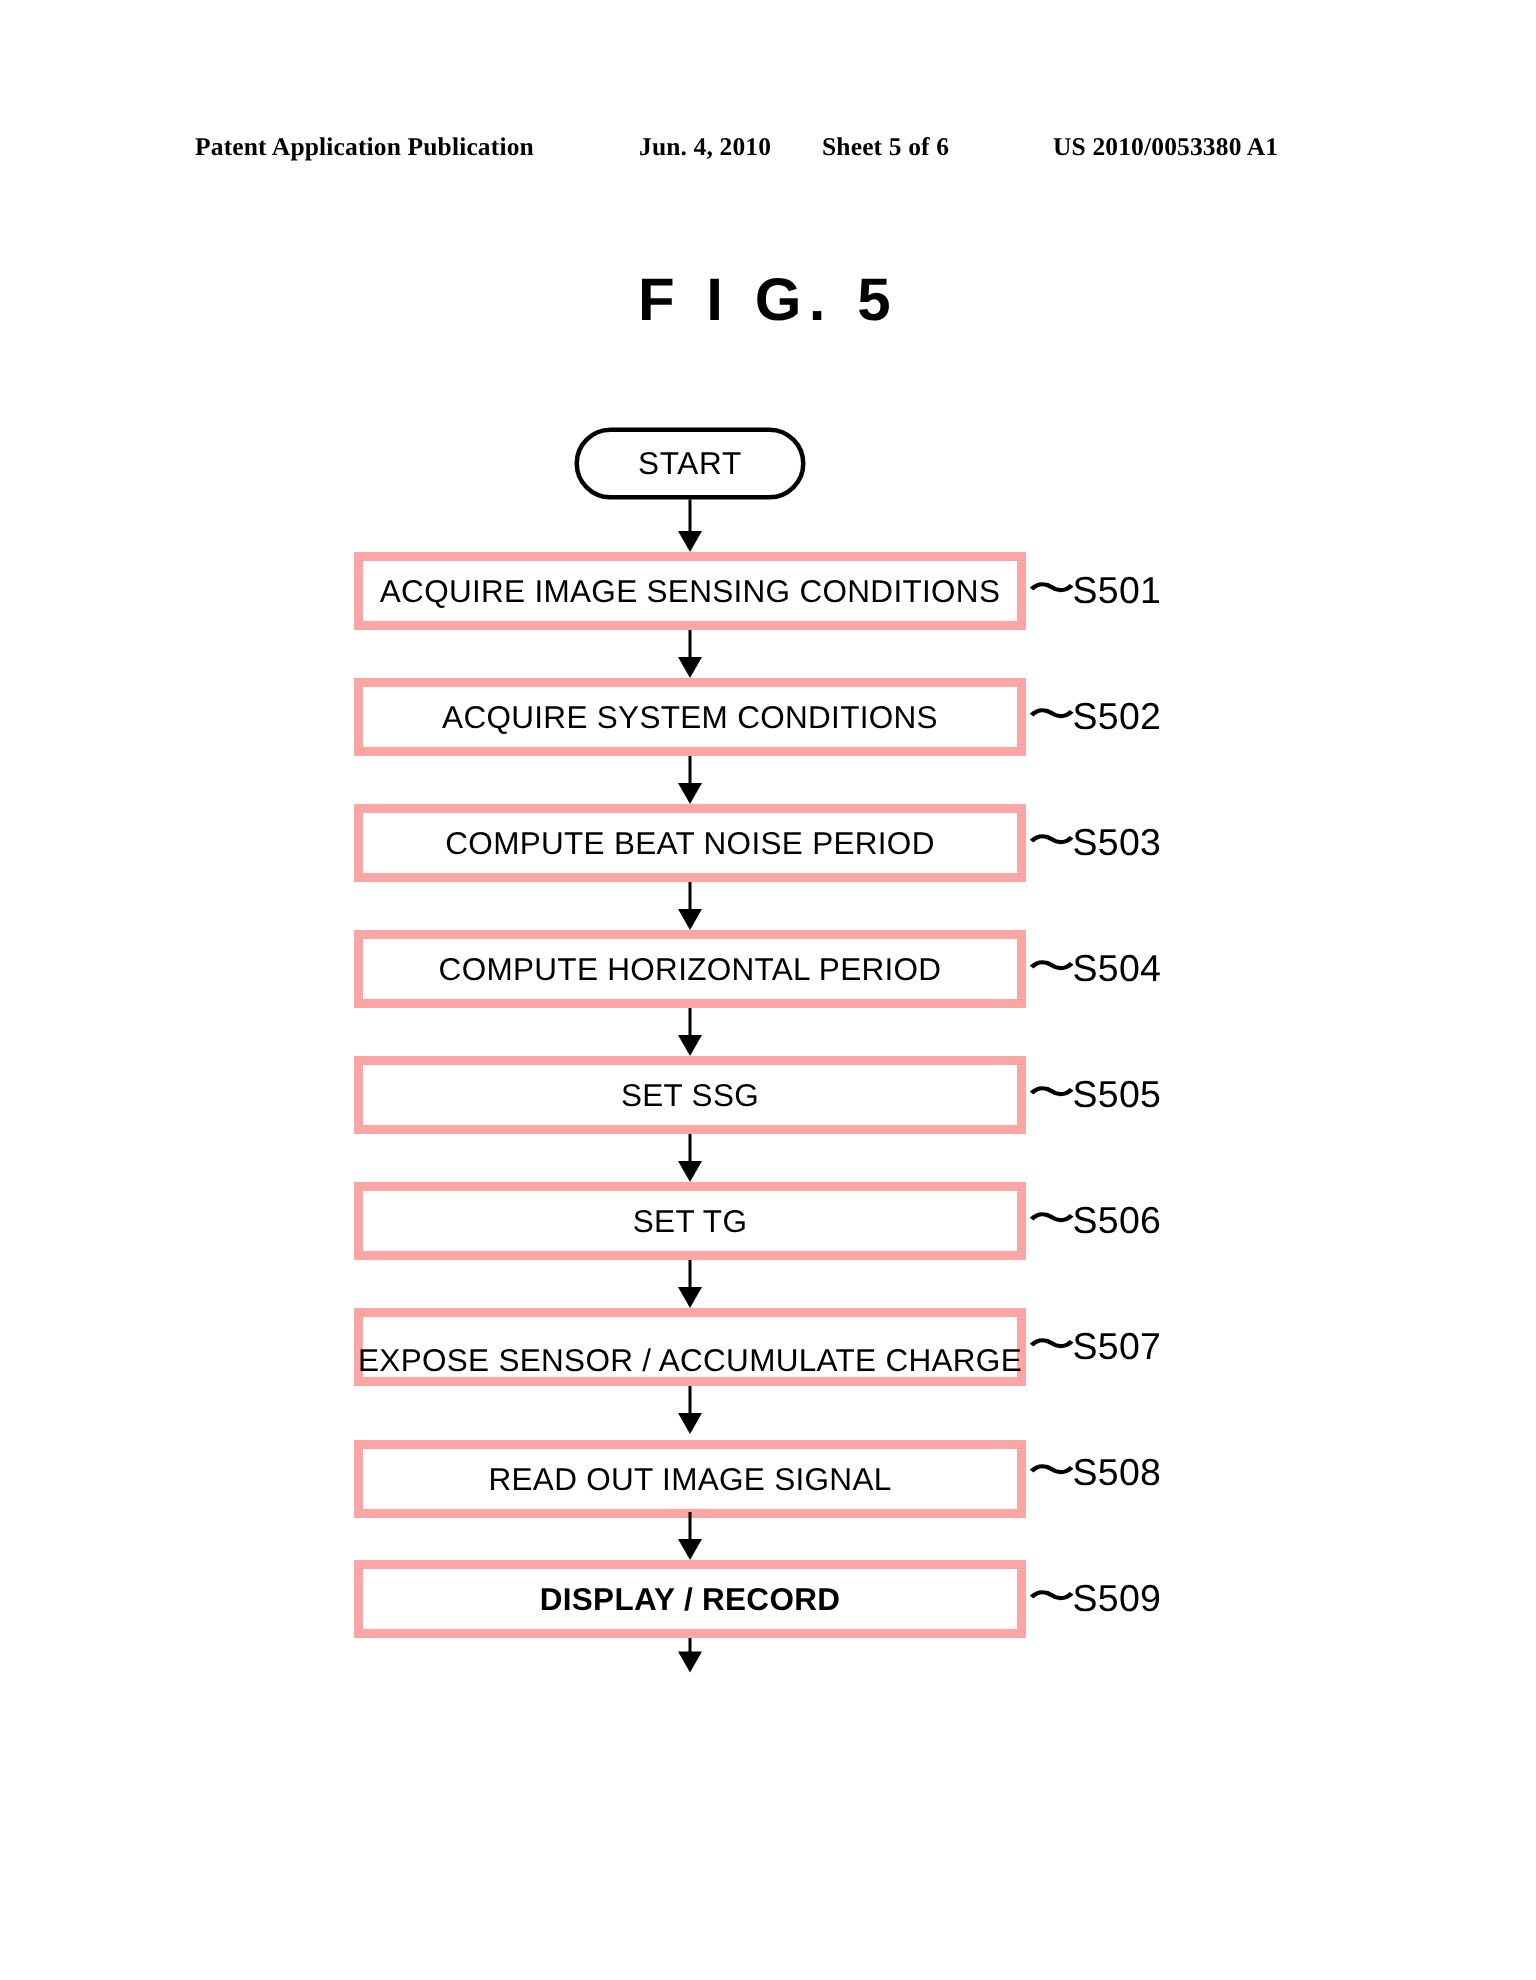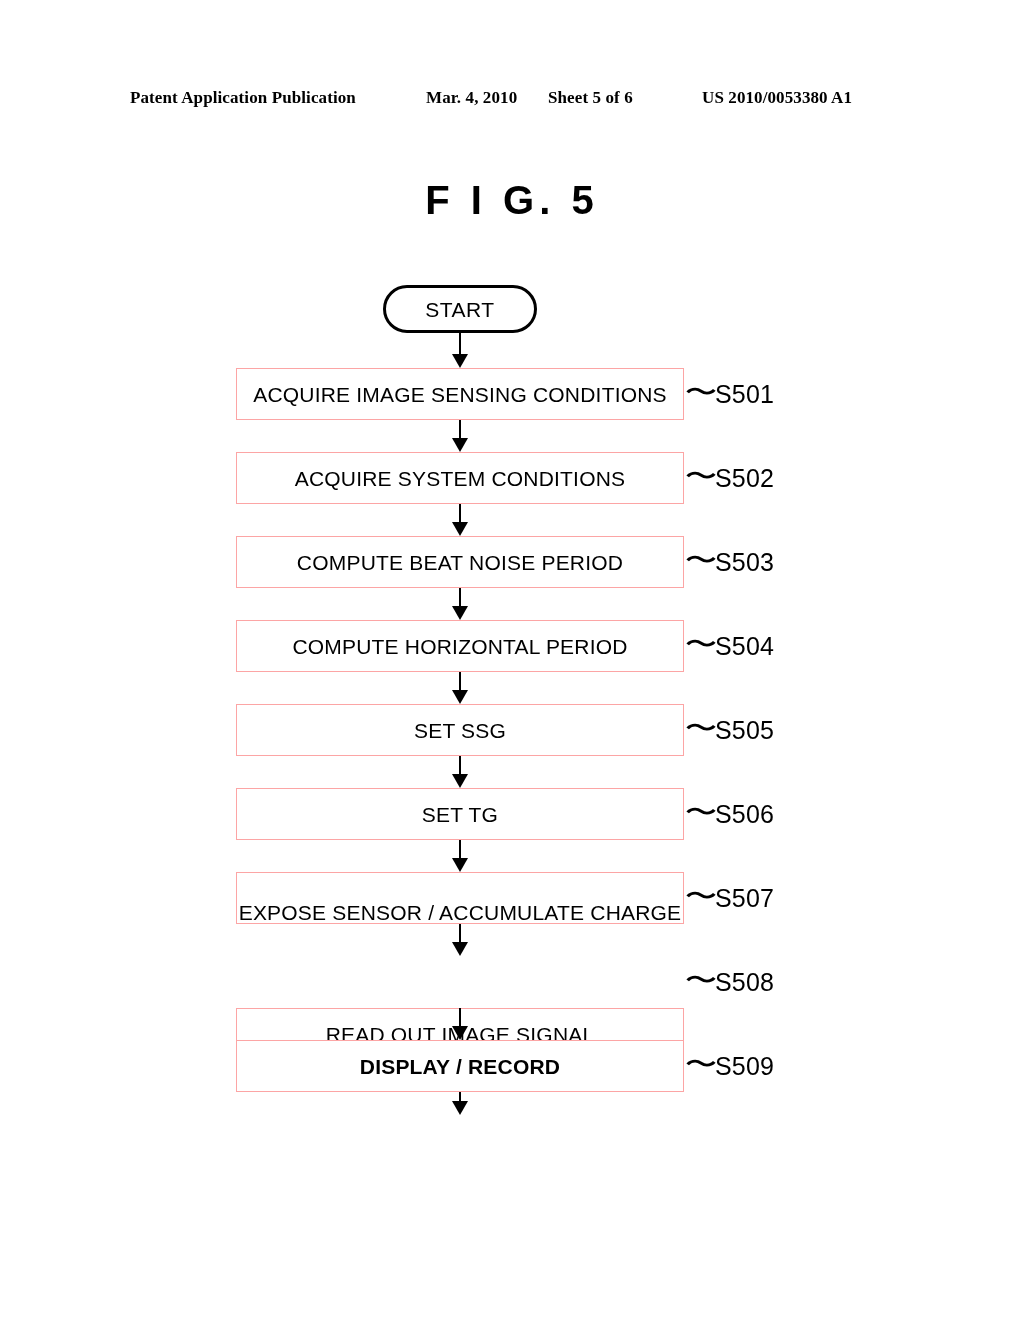--- a/index.html
+++ b/index.html
@@ -78,21 +78,21 @@
   }
   .terminal.start { top: 285px; }
   .terminal.end   { top: 1115px; }
 
   
   .proc {
     position: absolute;
     left: 236px;
     width: 448px;
     height: 52px;
-    border: 1px solid #fca5a5;
+    border: 6px solid #fca5a5;
     box-sizing: border-box;
     background: #fff;
     display: flex;
     align-items: center;
     justify-content: center;
   }
   .proc span {
     font-size: 21px;
     letter-spacing: 0.2px;
     line-height: 1;
@@ -138,21 +138,21 @@
     border-top: 14px solid #000;
   }
 </style>
 </head>
 <body>
 
 <div id="page">
 
   <div class="header">
     <span class="h-pub">Patent Application Publication</span>
-    <span class="h-date">Mar. 4, 2010</span>
+    <span class="h-date">Jun. 4, 2010</span>
     <span class="h-sheet">Sheet 5 of 6</span>
     <span class="h-num">US 2010/0053380 A1</span>
   </div>
 
   <div class="fig-title">F I G.  5</div>
 
   <div class="flow">
 
     <div class="terminal start">
       <span>START</span>
@@ -217,21 +217,21 @@
         <div class="arrowhead" style="top:858px;"></div>
         <div class="proc" style="top:872px;align-items:flex-end;">
           <span>EXPOSE SENSOR / ACCUMULATE CHARGE</span>
         </div>
         <div class="steplabel" style="top:872px;">
           <span class="tilde">〜</span>
           <span class="sid">S507</span>
         </div>
         <div class="conn" style="top:924px;height:20px;"></div>
         <div class="arrowhead" style="top:942px;"></div>
-        <div class="proc" style="top:1008px;">
+        <div class="proc" style="top:960px;">
           <span>READ OUT IMAGE SIGNAL</span>
         </div>
         <div class="steplabel" style="top:956px;">
           <span class="tilde">〜</span>
           <span class="sid">S508</span>
         </div>
         <div class="conn" style="top:1008px;height:20px;"></div>
         <div class="arrowhead" style="top:1026px;"></div>
         <div class="proc" style="top:1040px;font-weight:bold;">
           <span>DISPLAY / RECORD</span>

